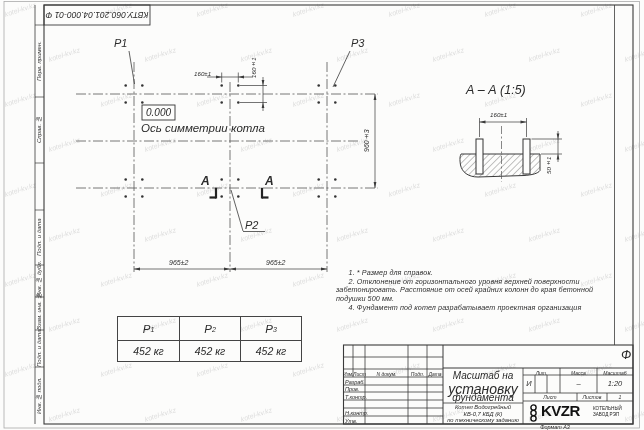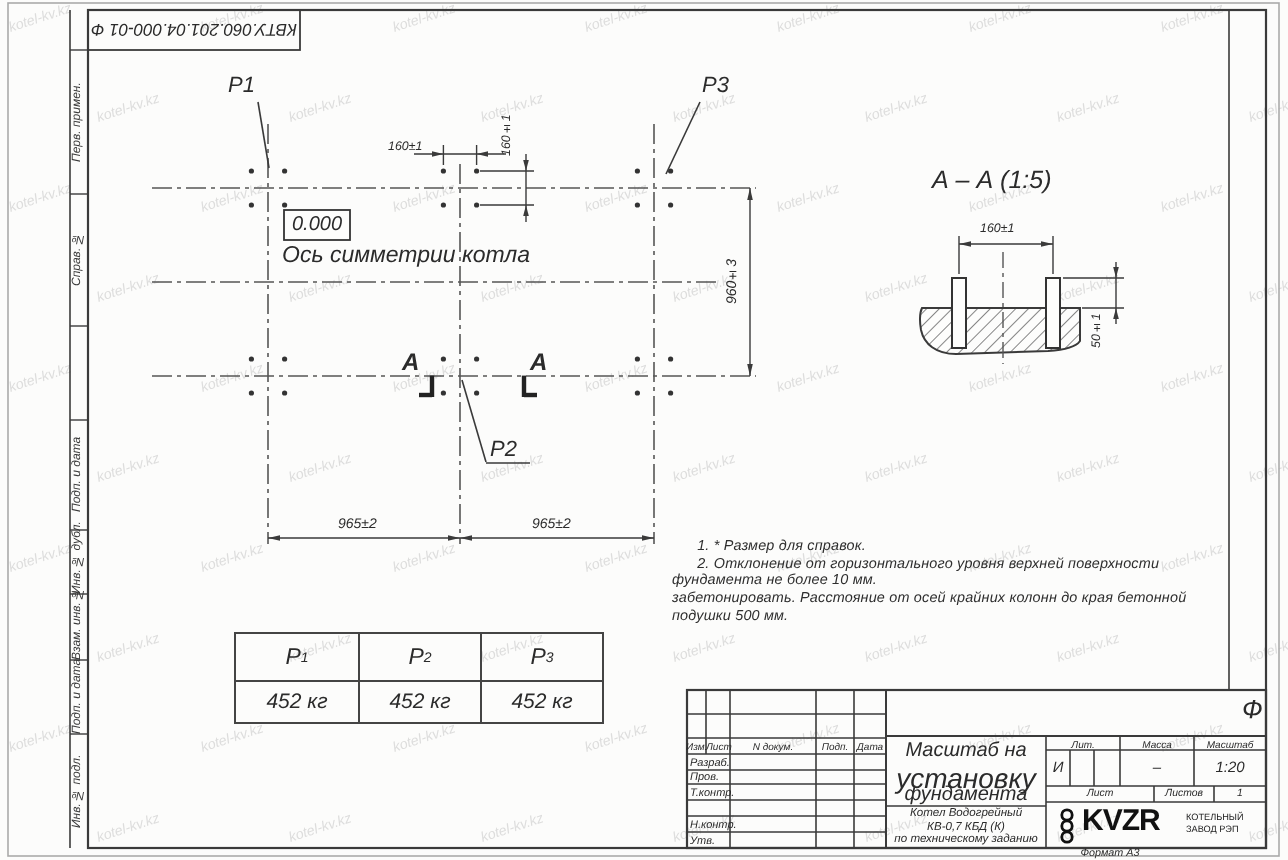--- a/index.html
+++ b/index.html
@@ -273,23 +273,23 @@
   <div class="t" style="left:201px;top:174px;font-size:12px;font-weight:bold;">А</div>
   <div class="t" style="left:265px;top:174px;font-size:12px;font-weight:bold;">А</div>
 
   <div class="t" style="left:466px;top:83px;font-size:12.5px;">А – А (1:5)</div>
   <div class="t" style="left:490px;top:111px;font-size:6.2px;">160±1</div>
   <div class="vrot" style="left:545px;top:155px;height:20px;width:8px;line-height:8px;font-size:6.2px;">50±1</div>
 
   <div class="t" style="left:336px;top:268px;font-style:normal;">
     <div class="notes-line">      1. * Размер для справок.</div>
     <div class="notes-line">      2. Отклонение от горизонтального уровня верхней поверхности</div>
-    <div class="notes-line">фундамента не более 10 мм.</div>
     <div class="notes-line">забетонировать. Расстояние от осей крайних колонн до края бетонной</div>
     <div class="notes-line">подушки 500 мм.</div>
+    <div class="notes-line">      4. Фундамент под котел разрабатывает проектная организация</div>
   </div>
 
   <div class="load-table">
     <div class="cell hdr first">
         <span>P</span>
         <sub>1</sub>
       </div>
     <div class="cell hdr">
         <span>P</span>
         <sub>2</sub>

